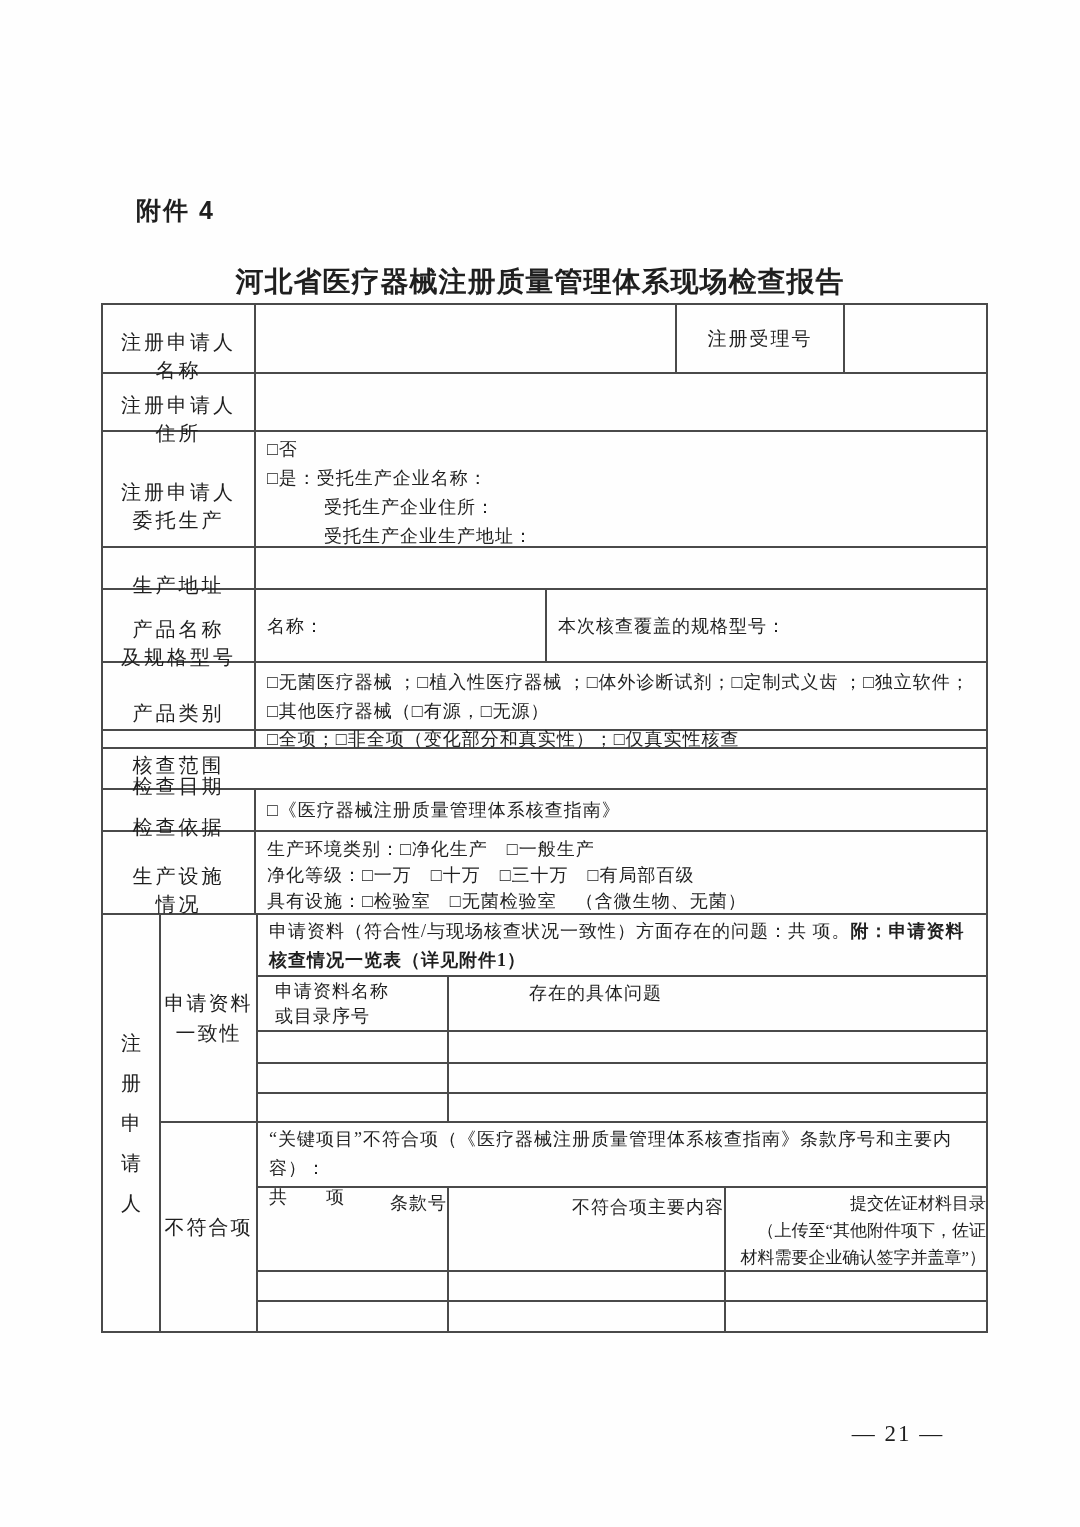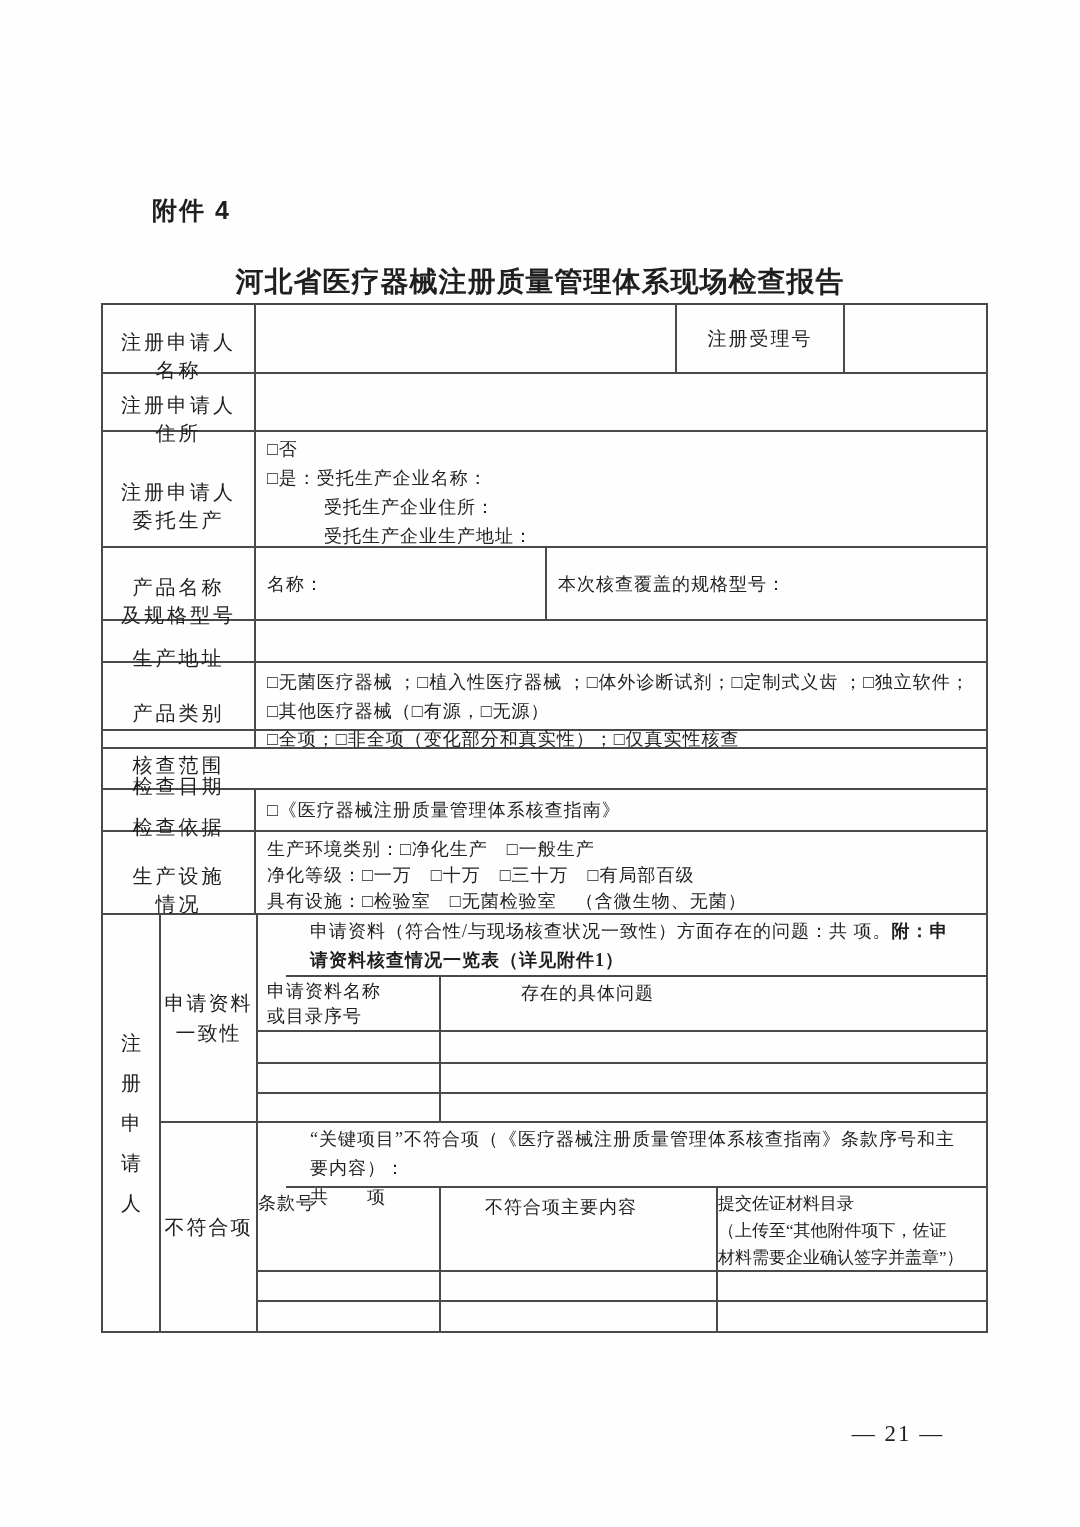--- a/index.html
+++ b/index.html
@@ -2,21 +2,21 @@
 <html><head>
 <meta charset="utf-8">
 <style>
   html,body{margin:0;padding:0;background:#ffffff;}
   .page{
     position:relative;width:1080px;height:1527px;background:#fefefe;
     font-family:"Liberation Serif","DejaVu Serif",serif;
     color:#1f1f1f;overflow:hidden;
   }
   .attachment{
-    position:absolute;left:152px;top:194px;font-size:25px;font-weight:700;
+    position:absolute;left:136px;top:194px;font-size:25px;font-weight:700;
     font-family:"Liberation Sans","DejaVu Sans",sans-serif;letter-spacing:2px;
   }
   .doc-title{
     position:absolute;left:0;top:263px;width:1080px;margin:0;text-align:center;
     font-size:28px;font-weight:700;letter-spacing:1px;
   }
   .tbl{
     position:absolute;left:101px;top:303px;width:887px;
     border:2px solid #4a4a4a;box-sizing:border-box;
     display:flex;flex-direction:column;font-size:18px;letter-spacing:1px;
@@ -24,21 +24,21 @@
   .row{display:flex;box-sizing:border-box;border-bottom:2px solid #4a4a4a;flex:0 0 auto;}
   .row.last{border-bottom:none;}
   .cell{box-sizing:border-box;position:relative;}
   .cell + .cell{border-left:2px solid #4a4a4a;}
   .lab{
     width:151px;flex:0 0 151px;display:flex;align-items:center;justify-content:center;
     text-align:center;white-space:pre-line;font-size:20px;letter-spacing:3px;line-height:28px;margin-top:34px;
   }
   .grow{flex:1 1 auto;}
   .vcen{display:flex;align-items:center;}
-  .hcen{justify-content:center;text-align:left;}
+  .hcen{justify-content:center;text-align:right;}
   .pad{padding:3px 11px;}
   .pre{white-space:pre-line;}
   .b{font-weight:700;}
   
   .h69{height:69px;} .h58{height:58px;} .h116{height:116px;} .h42{height:42px;}
   .h73{height:73px;} .h68{height:68px;} .h35{height:18px;} .h41{height:41px;}
   .h83{height:83px;} .hbig{height:416px;}
   .w168{width:168px;flex:0 0 168px;font-size:19px;letter-spacing:2px;}
   .w143{width:143px;flex:0 0 143px;}
   .w291{width:291px;flex:0 0 291px;}
@@ -55,23 +55,23 @@
   .sec-label{
     width:95px;flex:0 0 95px;display:flex;align-items:center;justify-content:center;
     text-align:center;white-space:pre-line;font-size:20px;letter-spacing:2px;line-height:30px;
     box-sizing:border-box;
   }
   .sec-body{flex:1 1 auto;display:flex;flex-direction:column;border-left:2px solid #4a4a4a;}
   .srow{display:flex;box-sizing:border-box;border-bottom:2px solid #4a4a4a;flex:0 0 auto;}
   .srow.last{border-bottom:none;flex:1 1 auto;}
   .scell{box-sizing:border-box;}
   .scell + .scell{border-left:2px solid #4a4a4a;}
-  .w181{width:181px;flex:0 0 181px;}
+  .w181{width:181px;flex:0 0 181px;margin-left:8px;}
   .w277{width:277px;flex:0 0 277px;padding-left:44px;}
-  .stm{box-sizing:border-box;border-bottom:2px solid #4a4a4a;padding:2px 24px;line-height:29px;margin-left:28px;}
+  .stm{box-sizing:border-box;border-bottom:2px solid #4a4a4a;padding:2px 11px;line-height:29px;}
   .h62{height:62px;} .h55{height:55px;} .h32{height:32px;} .h30{height:30px;}
   .h65{height:65px;} .h84{height:84px;}
   .indent80{padding-left:80px;}
   .pageno{
     position:absolute;left:843px;top:1394px;width:110px;text-align:center;
     font-size:23px;letter-spacing:2px;margin-top:27px;
   }
 </style>
 </head>
 <body>
@@ -100,30 +100,30 @@
 
     <div class="row h116">
       <div class="cell lab">注册申请人
 委托生产</div>
       <div class="cell grow pad pre lh29">□否
 □是：受托生产企业名称：
 　　　受托生产企业住所：
 　　　受托生产企业生产地址：</div>
     </div>
 
+    <div class="row h42">
+      <div class="cell lab">生产地址</div>
+      <div class="cell grow"></div>
+    </div>
+
     <div class="row h73">
       <div class="cell lab">产品名称
 及规格型号</div>
       <div class="cell w291 vcen pad">名称：</div>
       <div class="cell grow vcen pad">本次核查覆盖的规格型号：</div>
-    </div>
-
-    <div class="row h42">
-      <div class="cell lab">生产地址</div>
-      <div class="cell grow"></div>
     </div>
 
     <div class="row h68">
       <div class="cell lab">产品类别</div>
       <div class="cell grow pad lh29" style="padding-top:5px">□无菌医疗器械 ；□植入性医疗器械 ；□体外诊断试剂；□定制式义齿 ；□独立软件；□其他医疗器械（□有源，□无源）</div>
     </div>
 
     <div class="row h35">
       <div class="cell lab">核查范围</div>
       <div class="cell grow vcen pad">□全项；□非全项（变化部分和真实性）；□仅真实性核查</div>

